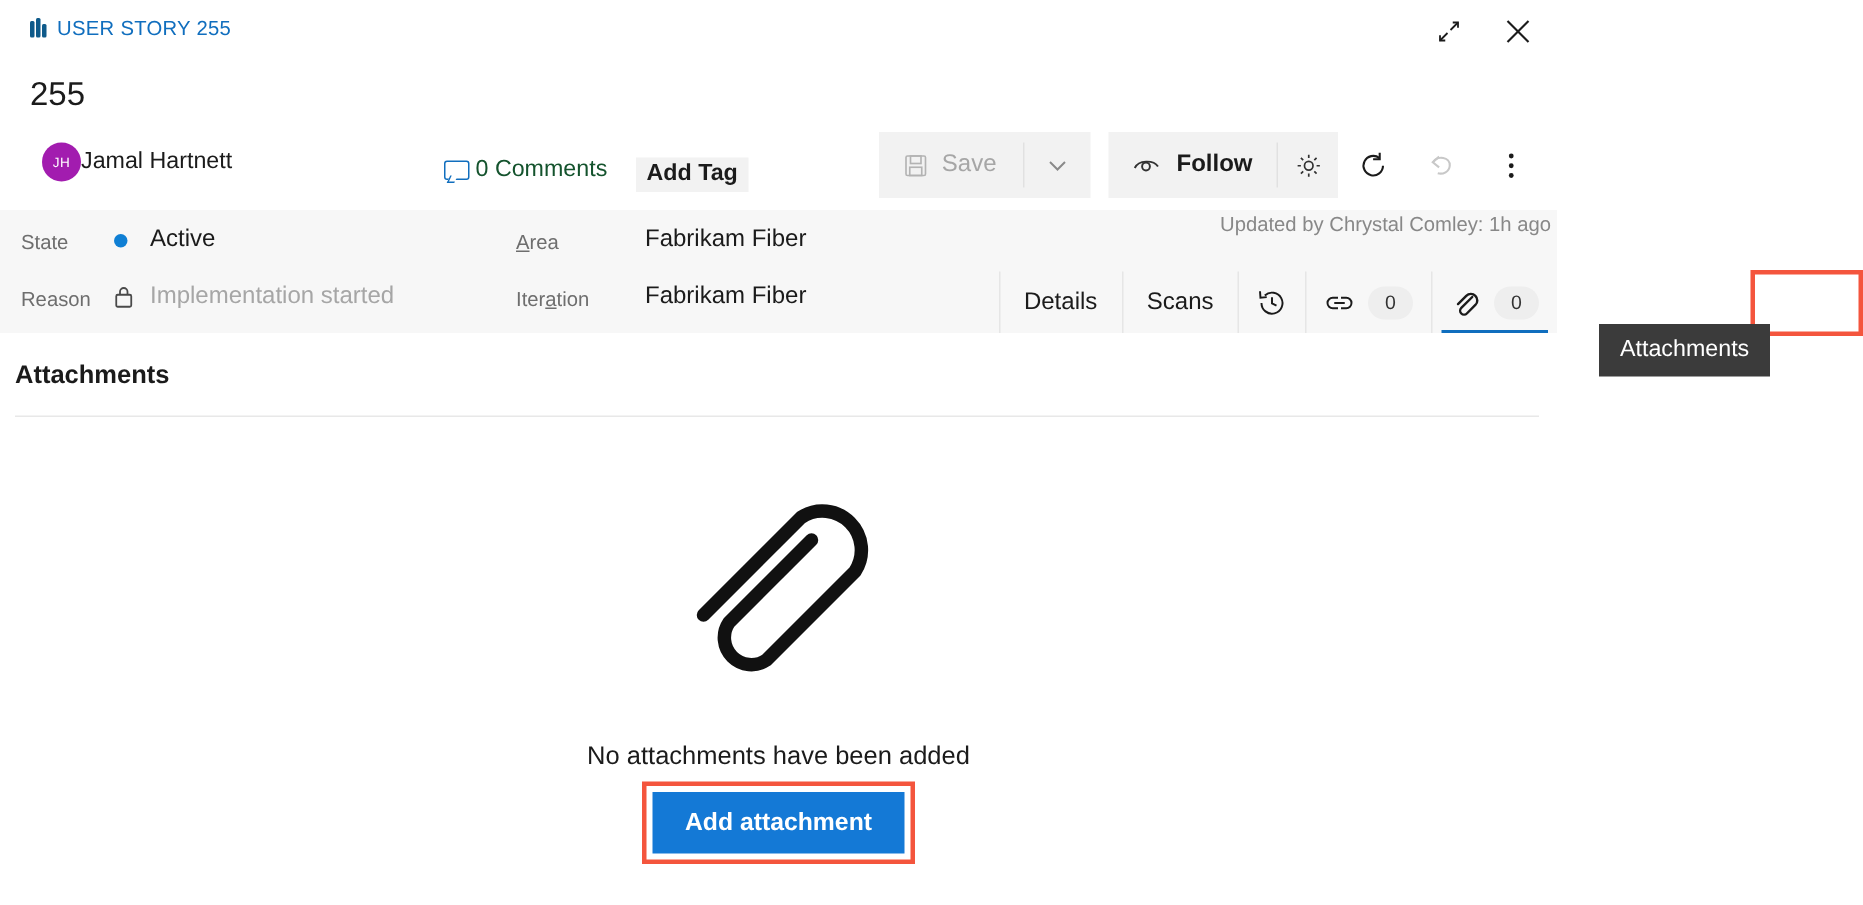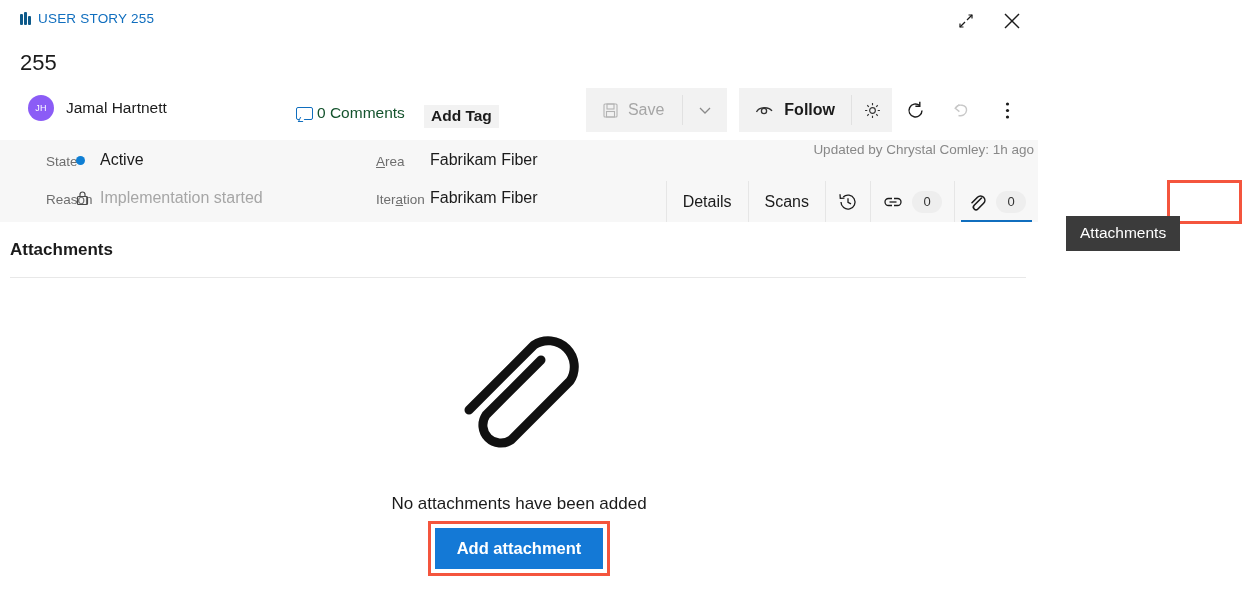--- a/index.html
+++ b/index.html
@@ -54,26 +54,26 @@
   .wi-id { font-size: 22px; color: #1b1b1b; }
   .wi-title { font-size: 22px; color: #1b1b1b; }
 
   .meta-row {
     position: absolute;
     left: 28px; top: 95px;
     display: flex; align-items: center;
   }
   .avatar {
     width: 26px; height: 26px; border-radius: 50%;
-    background: #8b5cf6;
+    background: #a21caf;
     color: #ffffff; font-size: 9px;
     display: flex; align-items: center; justify-content: center;
     letter-spacing: .3px;
   }
-  .assignee { font-size: 15.5px; color: #1b1b1b; margin-left: 12px; }
+  .assignee { font-size: 15.5px; color: #1b1b1b; margin-left: 0; }
 
   .comments-link {
     position: absolute; left: 296px; top: 104px;
     display: flex; align-items: center; gap: 6px;
     color: #14532d; font-size: 15.5px; cursor: pointer;
   }
   .bubble-icon { width: 15px; height: 13px; position: relative; display:block; }
   .bubble-icon::before {
     content: ""; position: absolute; left: 0; top: 0;
     width: 15px; height: 11px; border: 1.3px solid #106ebe; border-radius: 2px;
@@ -136,21 +136,21 @@
     cursor: pointer; color: #1b1b1b;
   }
   .plain-btn.disabled { color: #c8c8c8; cursor: default; }
 
   
   .fields {
     position: absolute; left: 0; top: 140px; right: 0; height: 82px;
     background: #f7f7f7;
   }
   .field-label {
-    position: absolute; font-size: 13.5px; color: #6e6e6e; margin-left: 32px;
+    position: absolute; font-size: 13.5px; color: #6e6e6e;
   }
   .field-value {
     position: absolute; font-size: 16px; color: #1b1b1b;
   }
   .field-value.muted { color: #a6a6a6; }
   .state-dot {
     position: absolute; width: 9px; height: 9px; border-radius: 50%;
     background: #0f7fd4;
   }
   u.acc { text-decoration: underline; }

